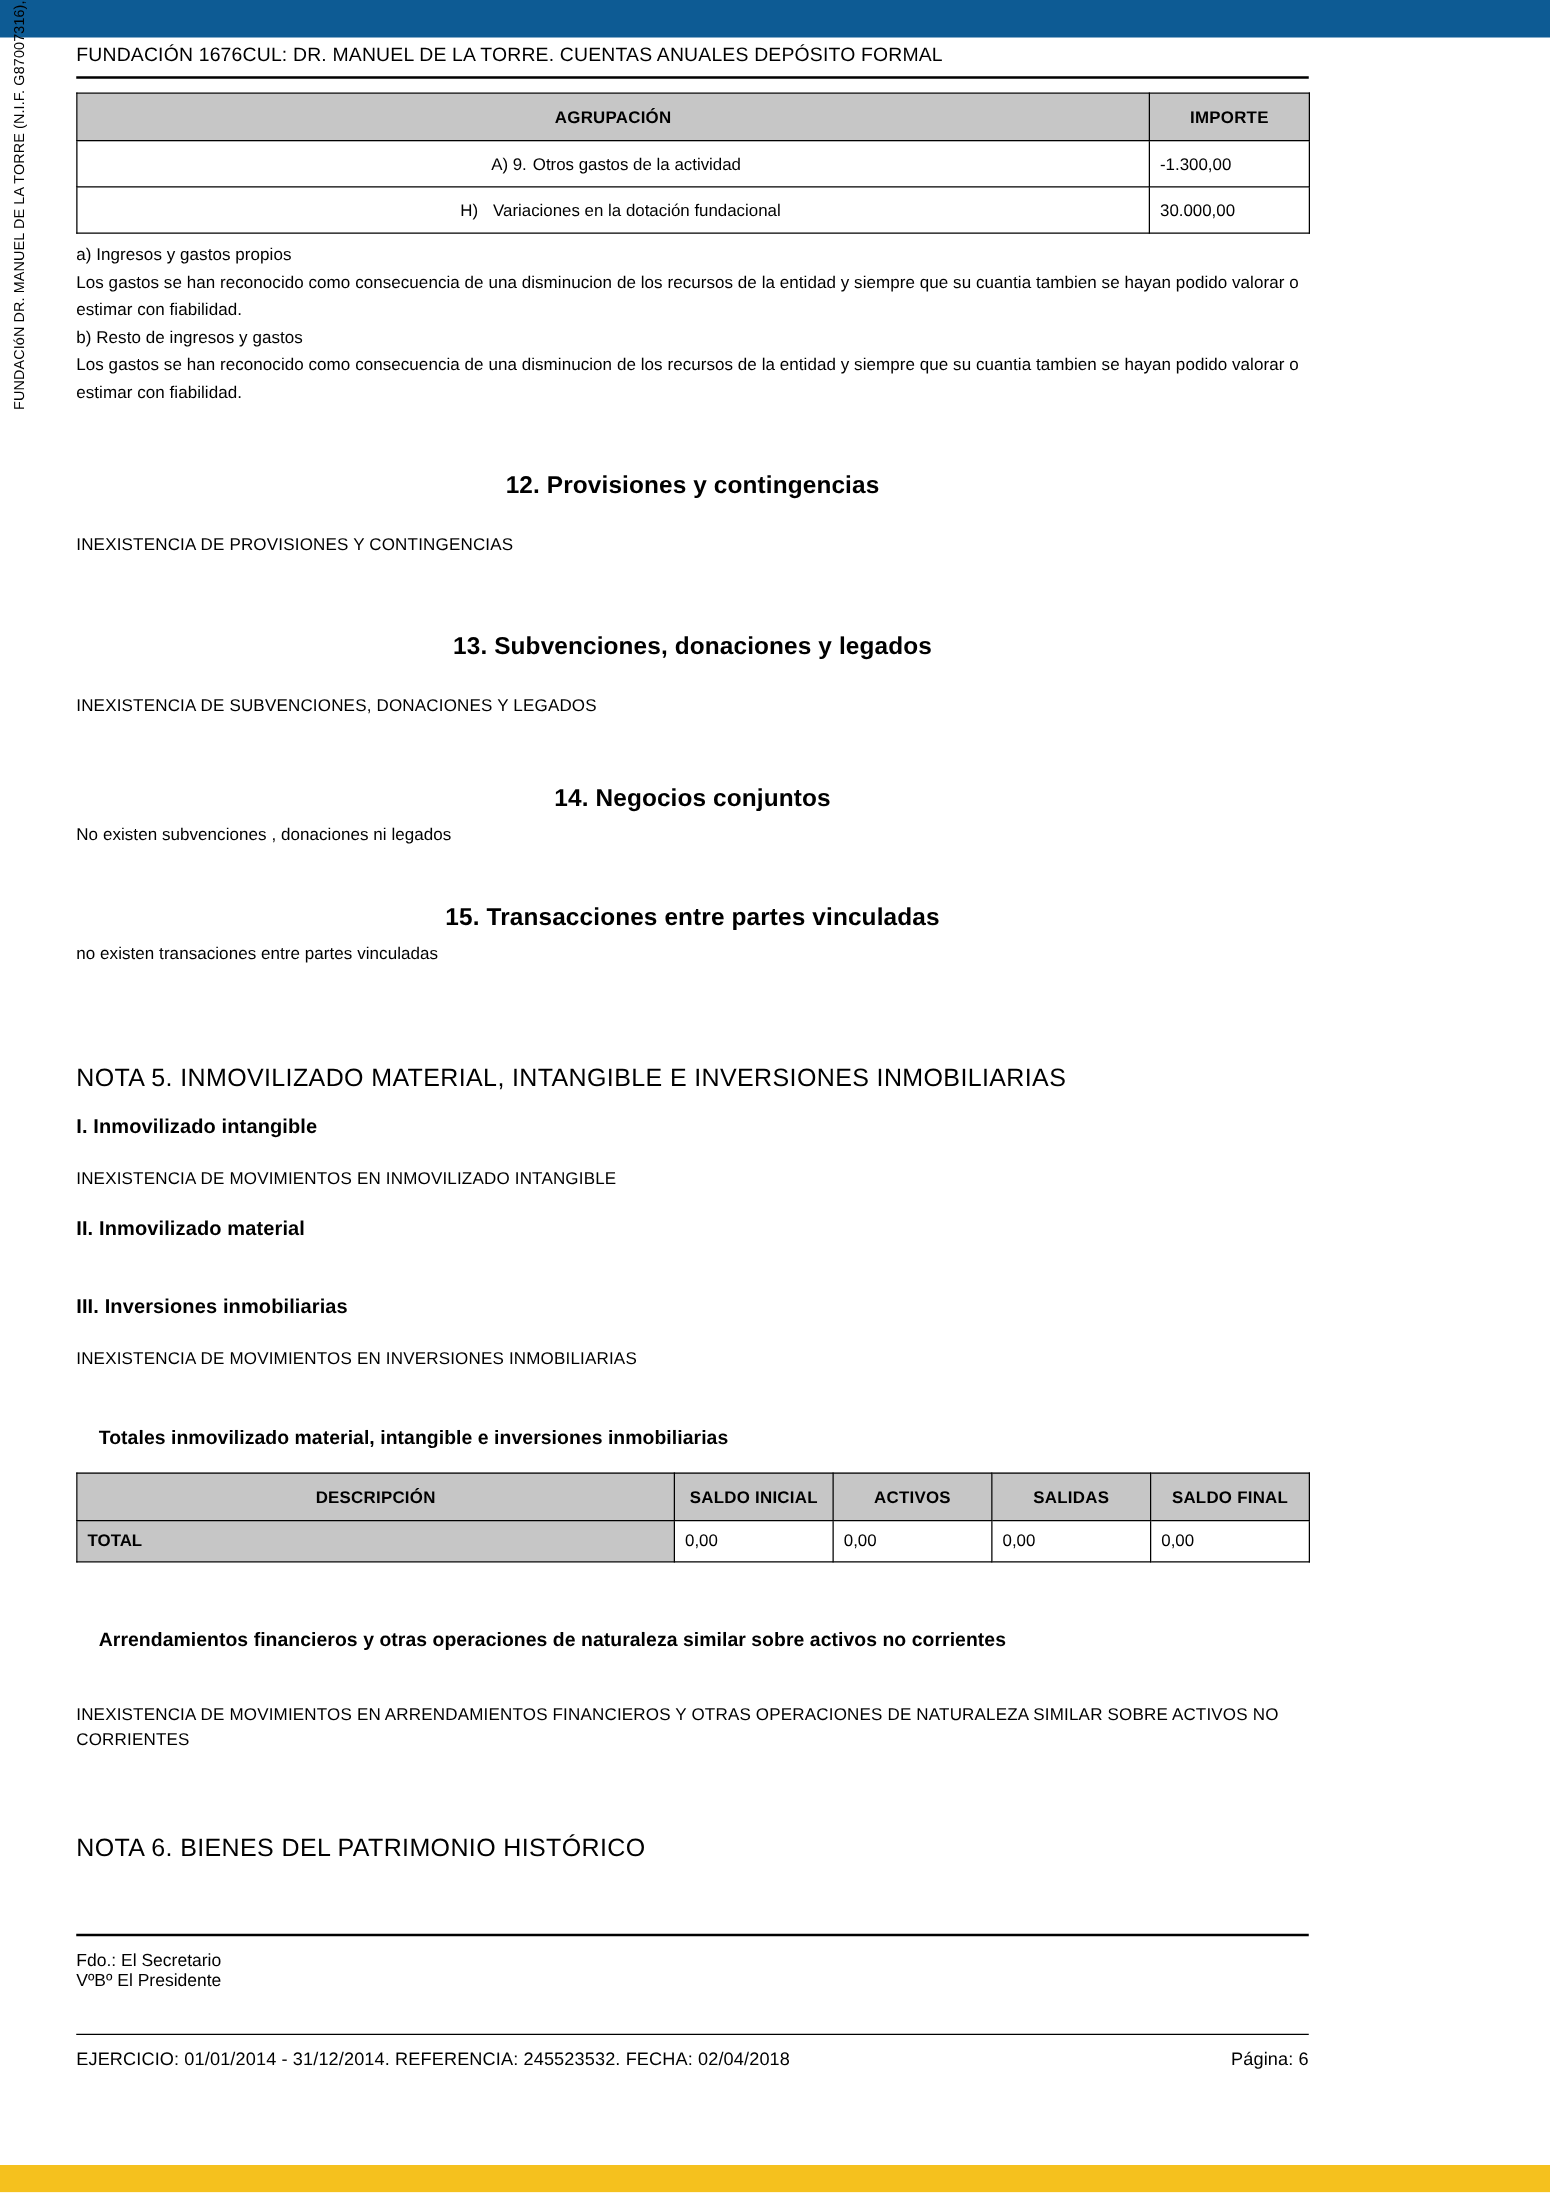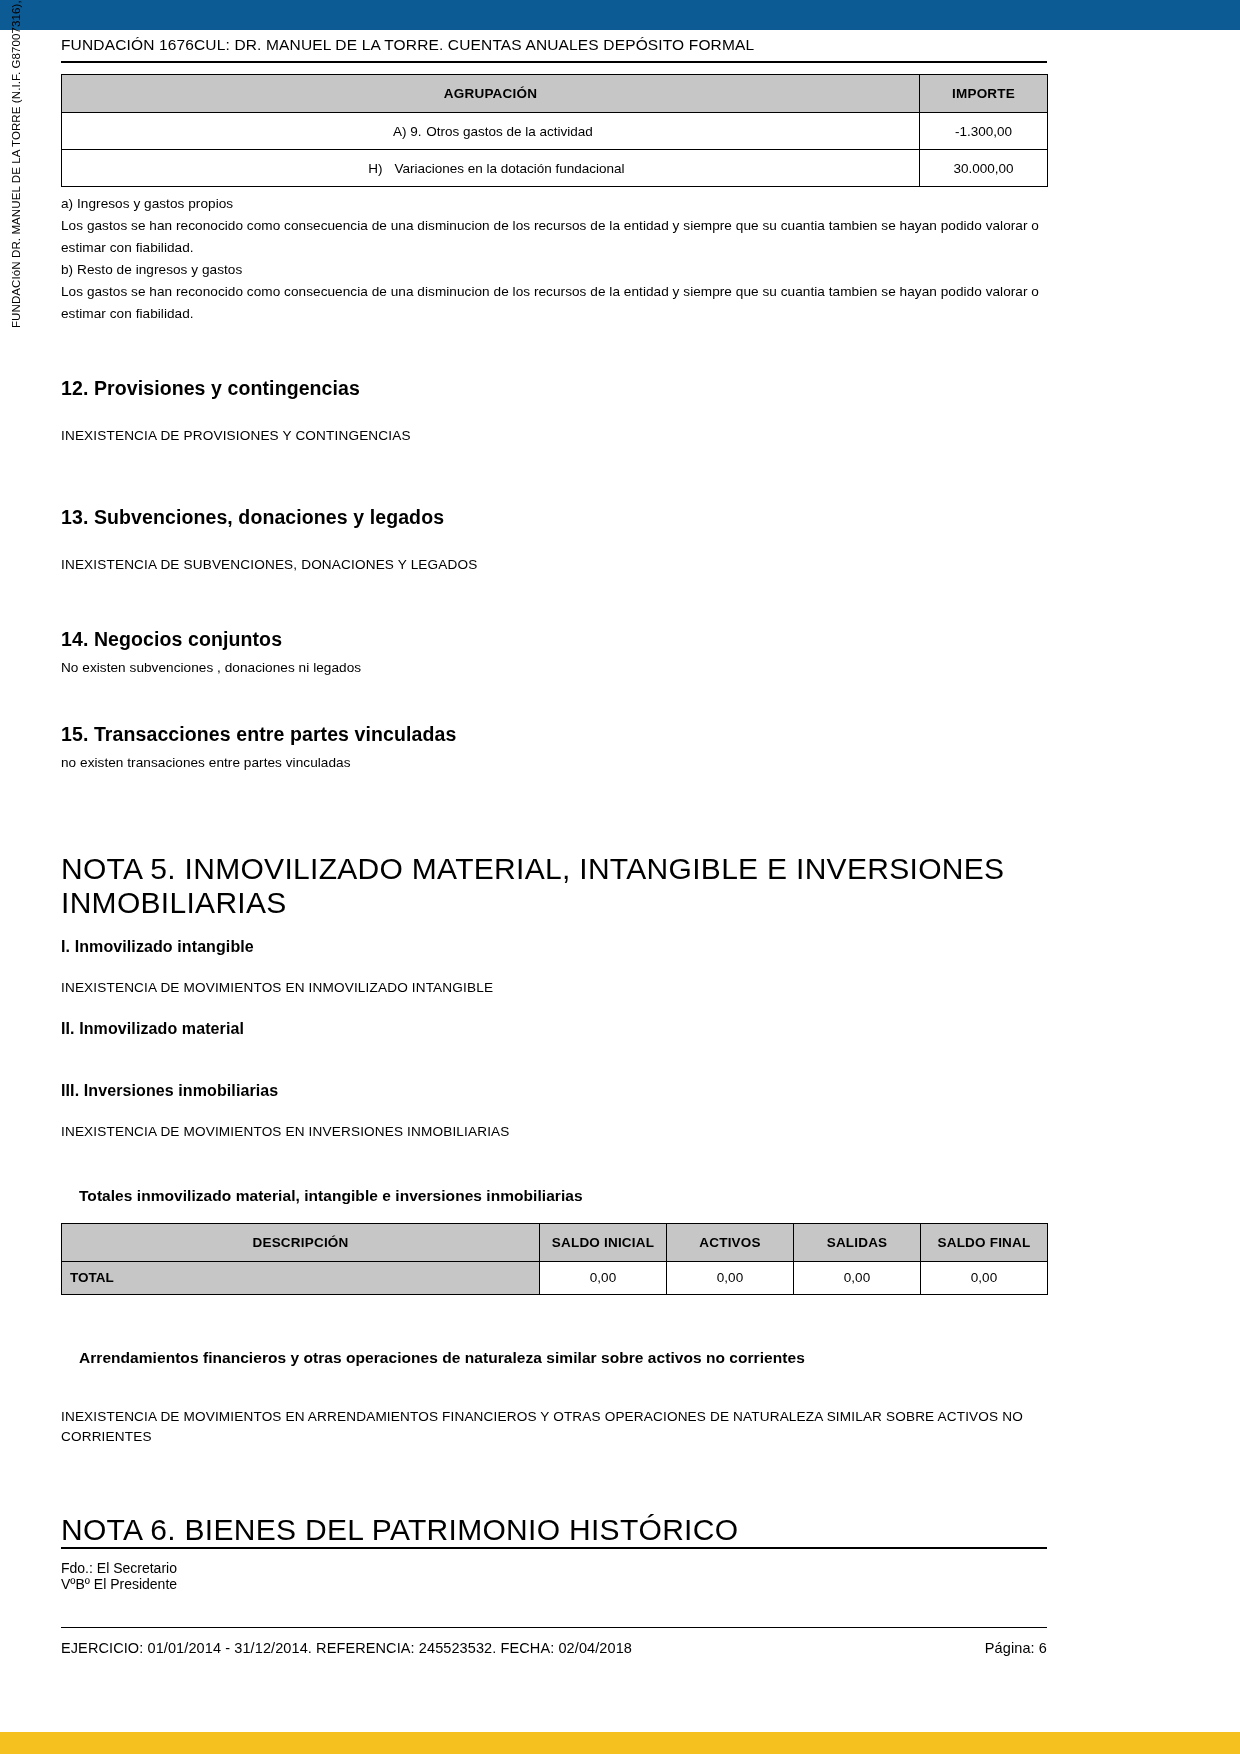--- a/index.html
+++ b/index.html
@@ -84,21 +84,21 @@
     padding: 11px 6px;
     text-align: center;
     letter-spacing: 0.2px;
   }
   table.fin td {
     border: 1.5px solid #000;
     padding: 9px 8px;
     font-size: 13.5px;
     height: 18px;
   }
-  td.num { text-align: center; }
+  td.num { text-align: left; }
   td.lbl { text-align: center; }
   .cell-idx { display: inline-block; min-width: 38px; }
 
   
   table.tot { margin-top: 6px; }
   table.tot th.desc { width: 480px; }
   table.tot td.totlabel {
     background: #c6c6c6;
     font-weight: bold;
     font-size: 13.5px;
@@ -112,23 +112,24 @@
     margin: 0;
     line-height: 1.62;
     letter-spacing: 0.05px;
   }
 
   h2.section {
     font-size: 19.5px;
     font-weight: bold;
     margin: 0;
     letter-spacing: 0.1px;
+    text-align: center;
   }
   h3.note {
-    font-size: 30px;
+    font-size: 20px;
     font-weight: normal;
     margin: 0;
     letter-spacing: 0.3px;
   }
   h4.sub {
     font-size: 16px;
     font-weight: bold;
     margin: 0;
     letter-spacing: 0.1px;
   }

